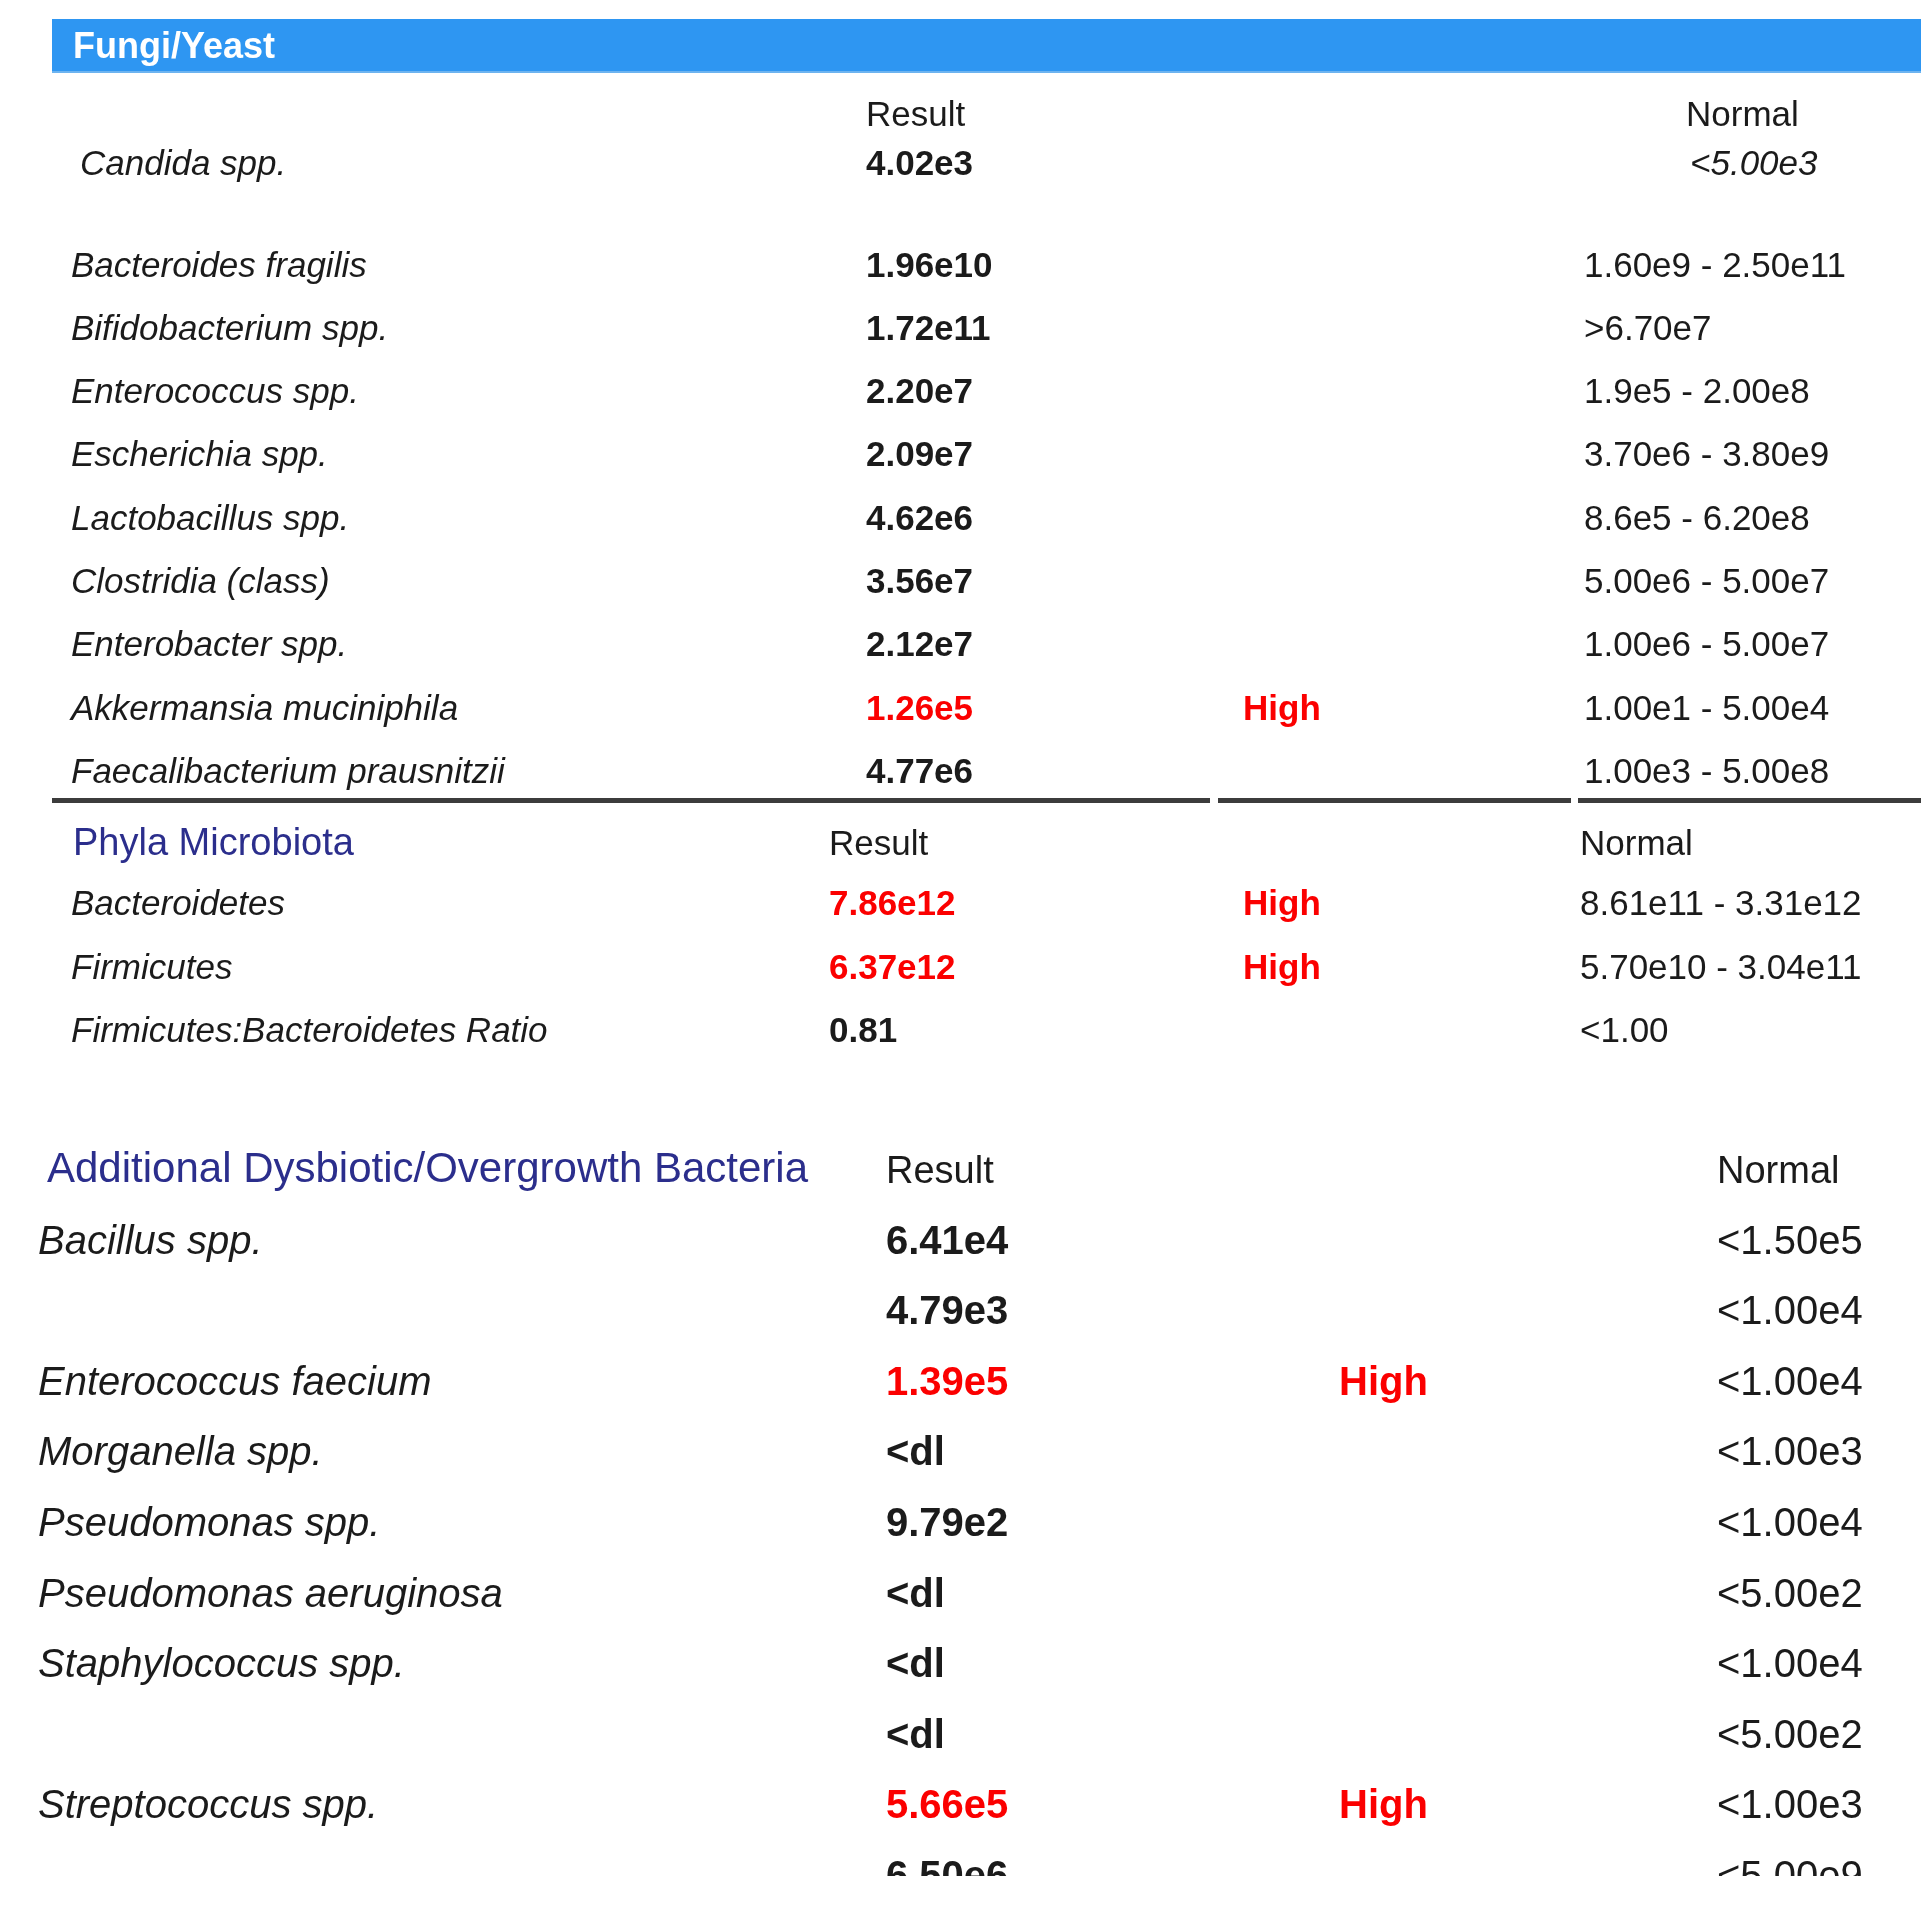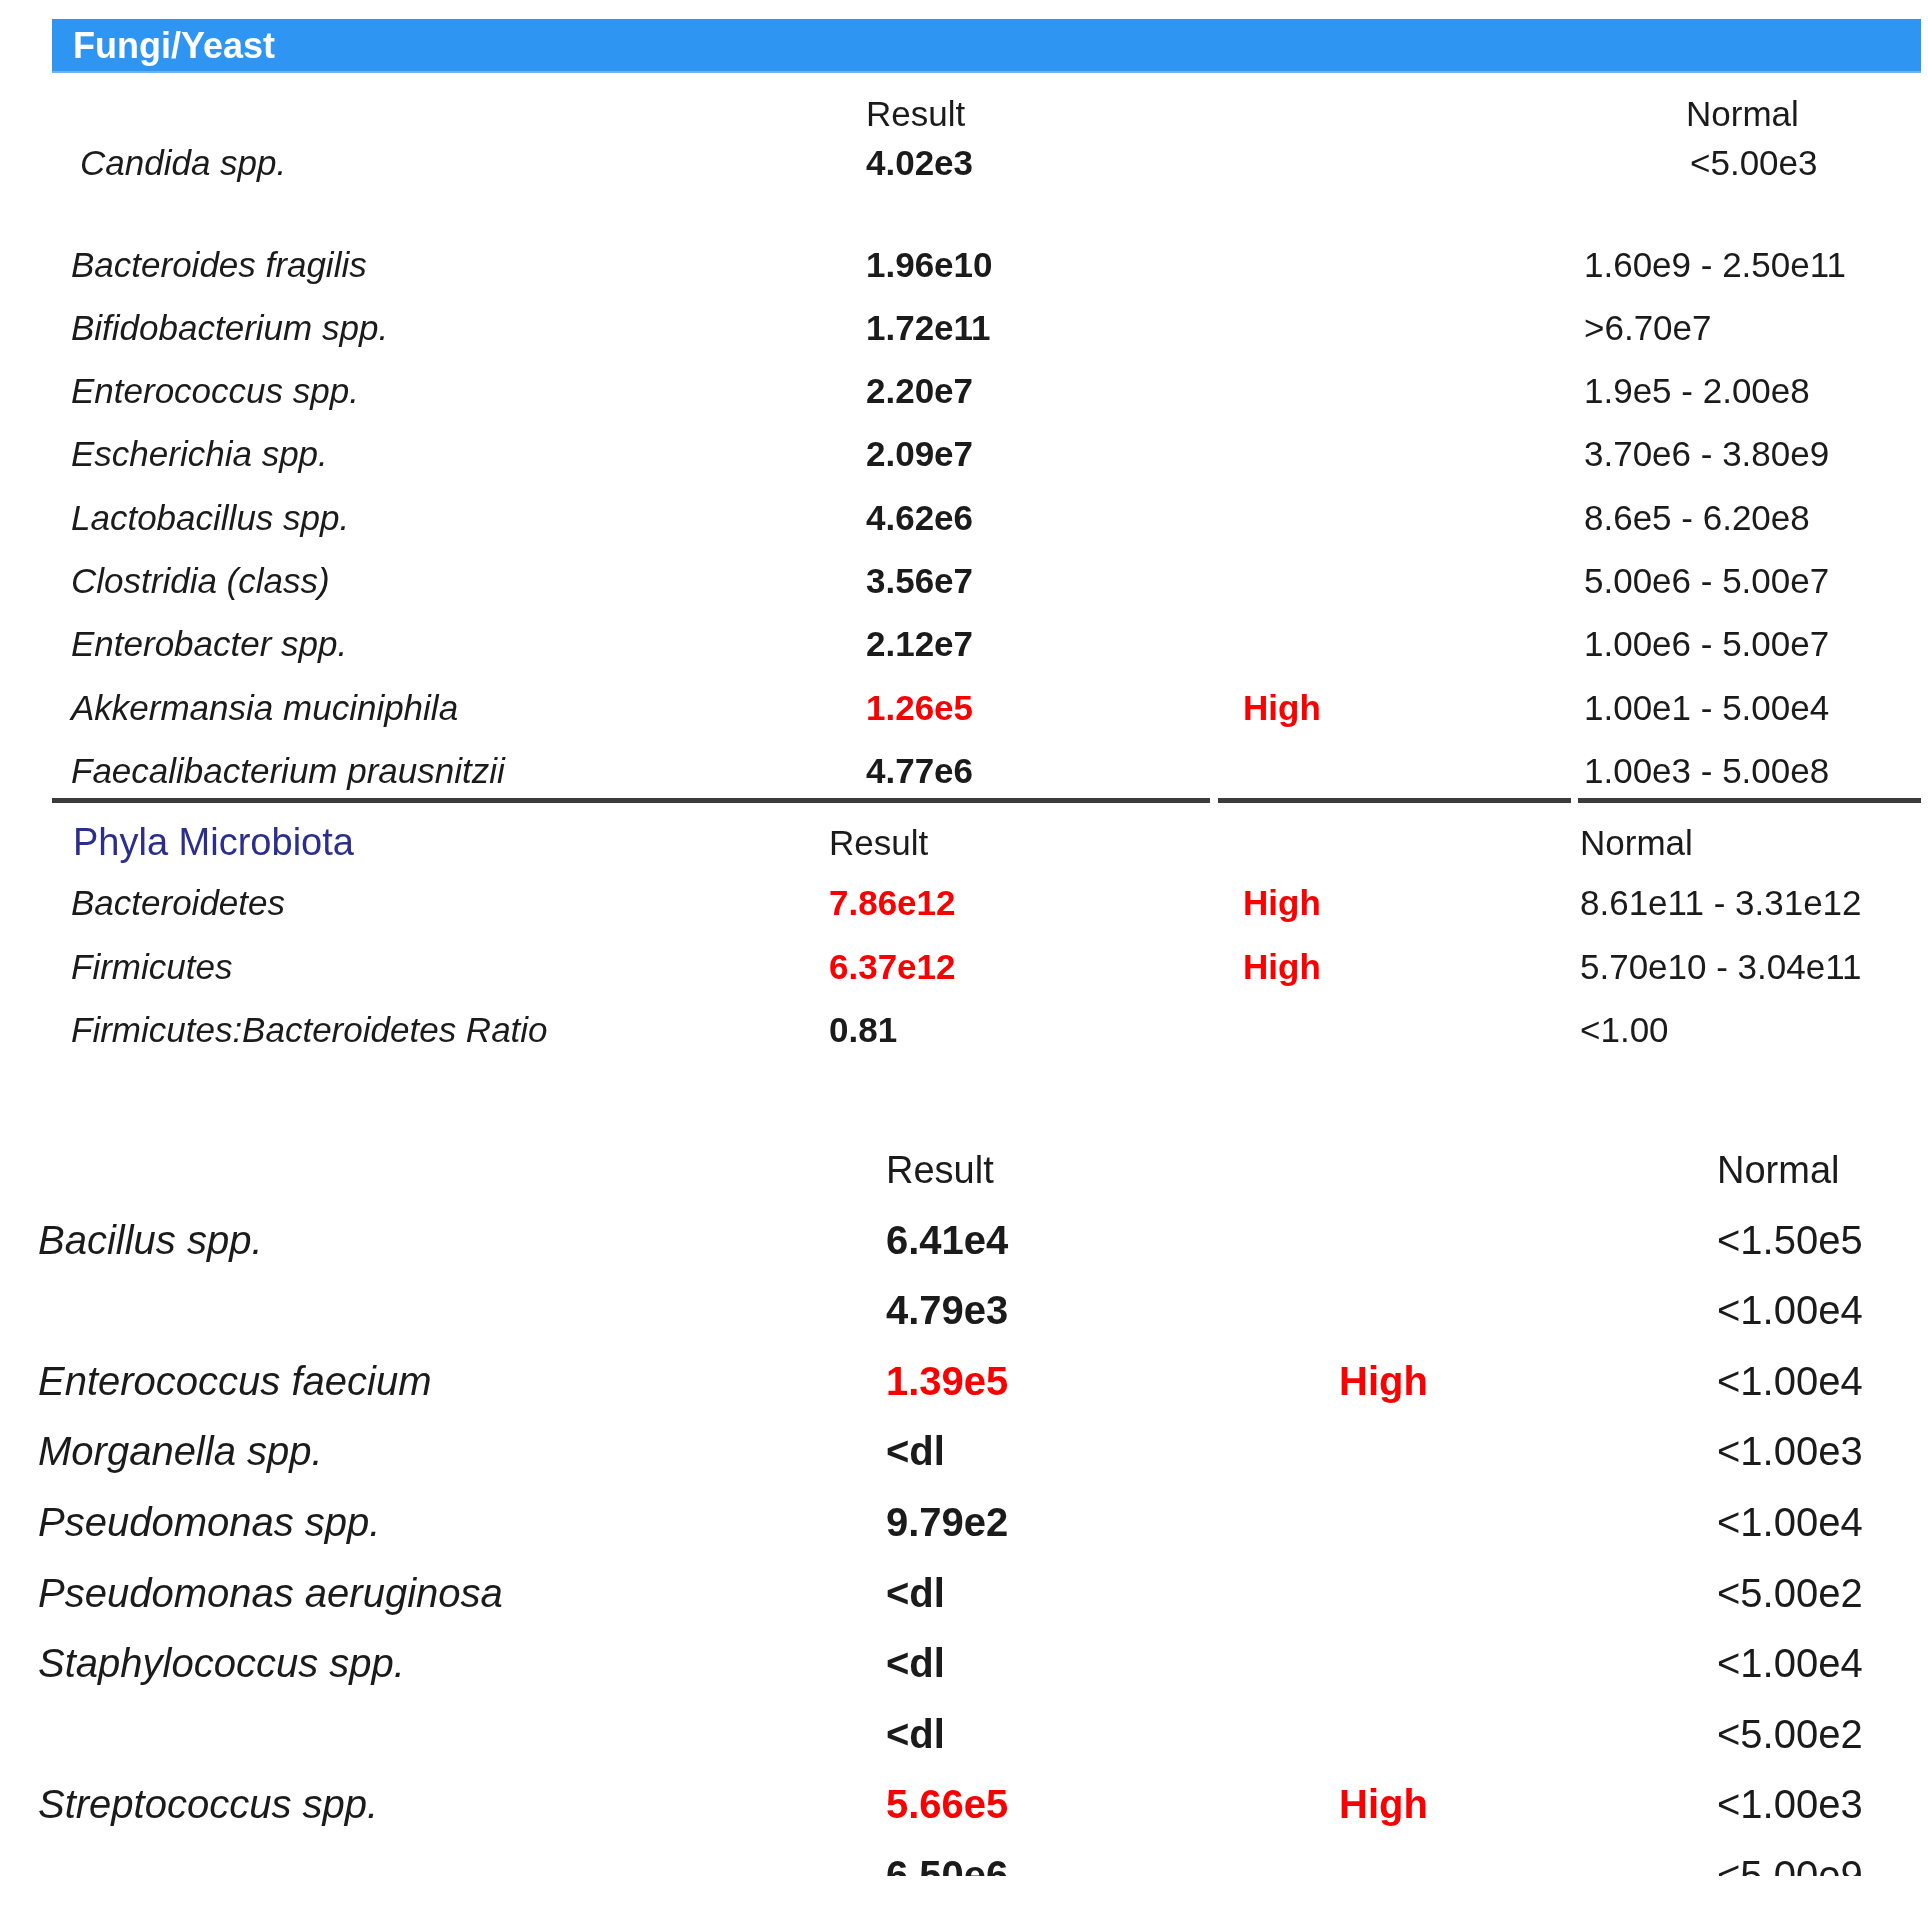--- a/index.html
+++ b/index.html
@@ -27,21 +27,21 @@
   .fs-at { font-size:42px; }  
   .fs-pt { font-size:38px; }  
   .fs-ah { font-size:38px; }  
 
   
   .c-name-candida { left:52px;margin-left:28px; }
   .c-name-f   { left:71px; }
   .c-result-f { left:866px; }
   .c-flag-f   { left:1243px; }
   .c-normal-f { left:1584px; }
-  .c-normal-candida { left:1690px; }
+  .c-normal-candida { left:1690px;font-style:italic; }
   .c-header-result-f { left:866px; }
   .c-header-normal-f { left:1686px; }
 
   
   .c-title-p  { left:73px; }
   .c-result-p { left:829px; }
   .c-flag-p   { left:1243px; }
   .c-normal-p { left:1580px; }
 
   
@@ -125,20 +125,21 @@
 
   <span class="cell fs-f it c-name-f" style="top:947px">Firmicutes</span>
   <span class="cell fs-f bold red c-result-p" style="top:947px">6.37e12</span>
   <span class="cell fs-f bold red c-flag-p" style="top:947px">High</span>
   <span class="cell fs-f c-normal-p" style="top:947px">5.70e10 - 3.04e11</span>
 
   <span class="cell fs-f it c-name-f" style="top:1010px">Firmicutes:Bacteroidetes Ratio</span>
   <span class="cell fs-f bold c-result-p" style="top:1010px">0.81</span>
   <span class="cell fs-f c-normal-p" style="top:1010px">&lt;1.00</span>
 
+  <span class="cell navy fs-at c-title-a" style="top:1144px">Additional Dysbiotic/Overgrowth Bacteria</span>
   <span class="cell fs-ah c-result-a" style="top:1149px">Result</span>
   <span class="cell fs-ah c-normal-a" style="top:1149px">Normal</span>
 
   <span class="cell fs-a it c-name-a" style="top:1218px">Bacillus spp.</span>
   <span class="cell fs-a bold c-result-a" style="top:1218px">6.41e4</span>
   <span class="cell fs-a c-normal-a" style="top:1218px">&lt;1.50e5</span>
 
   <span class="cell fs-a bold c-result-a" style="top:1288px">4.79e3</span>
   <span class="cell fs-a c-normal-a" style="top:1288px">&lt;1.00e4</span>
 

